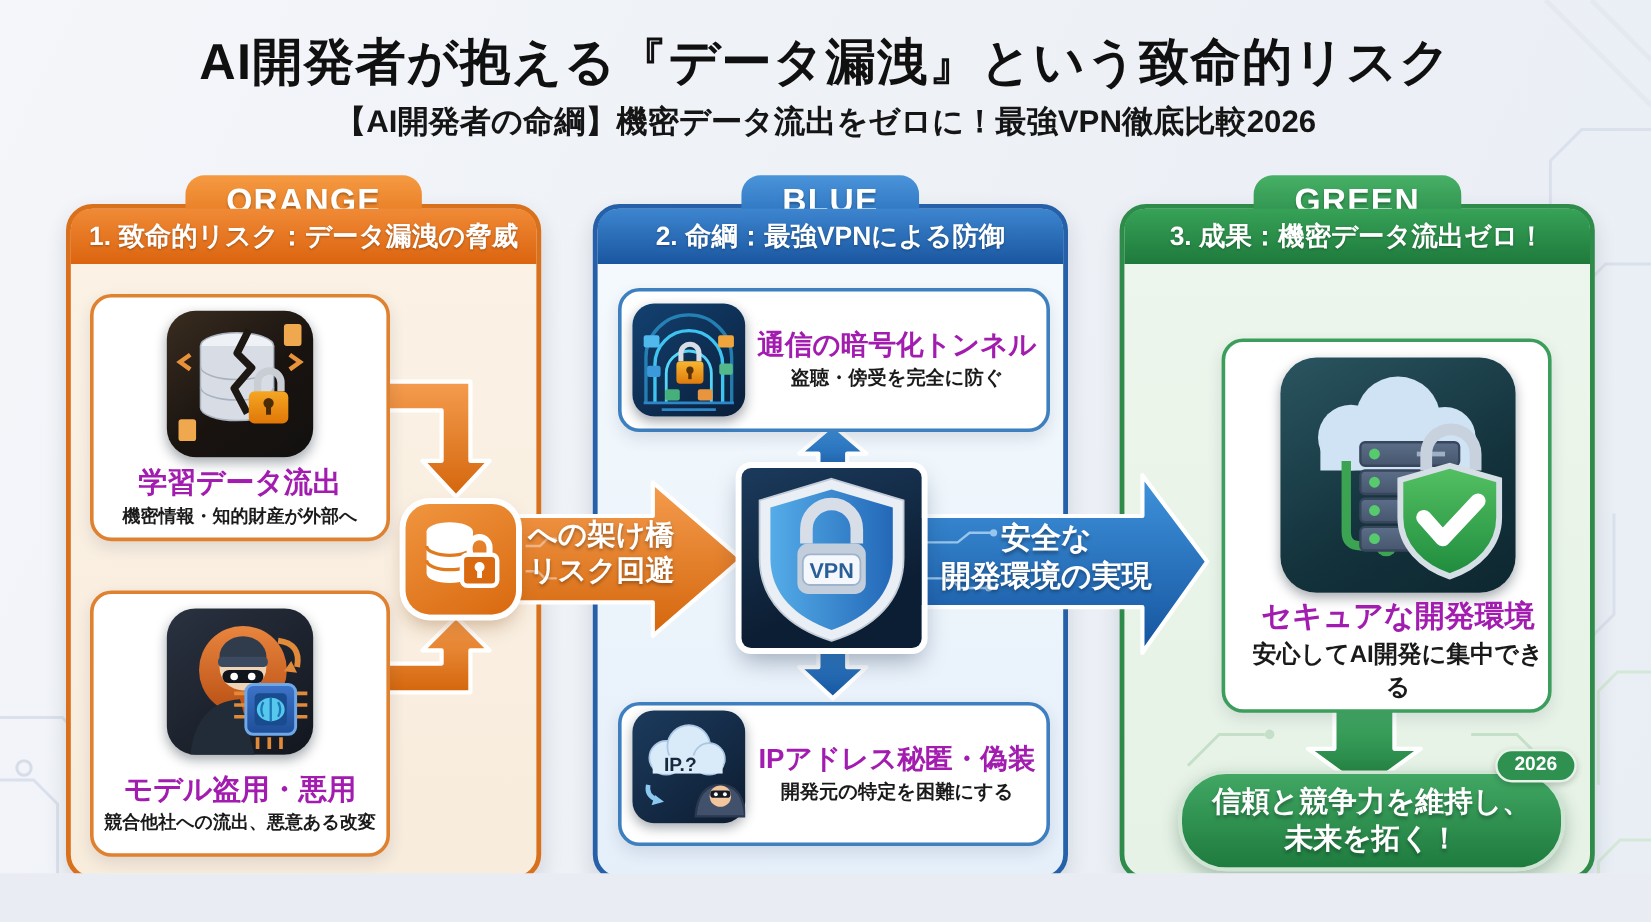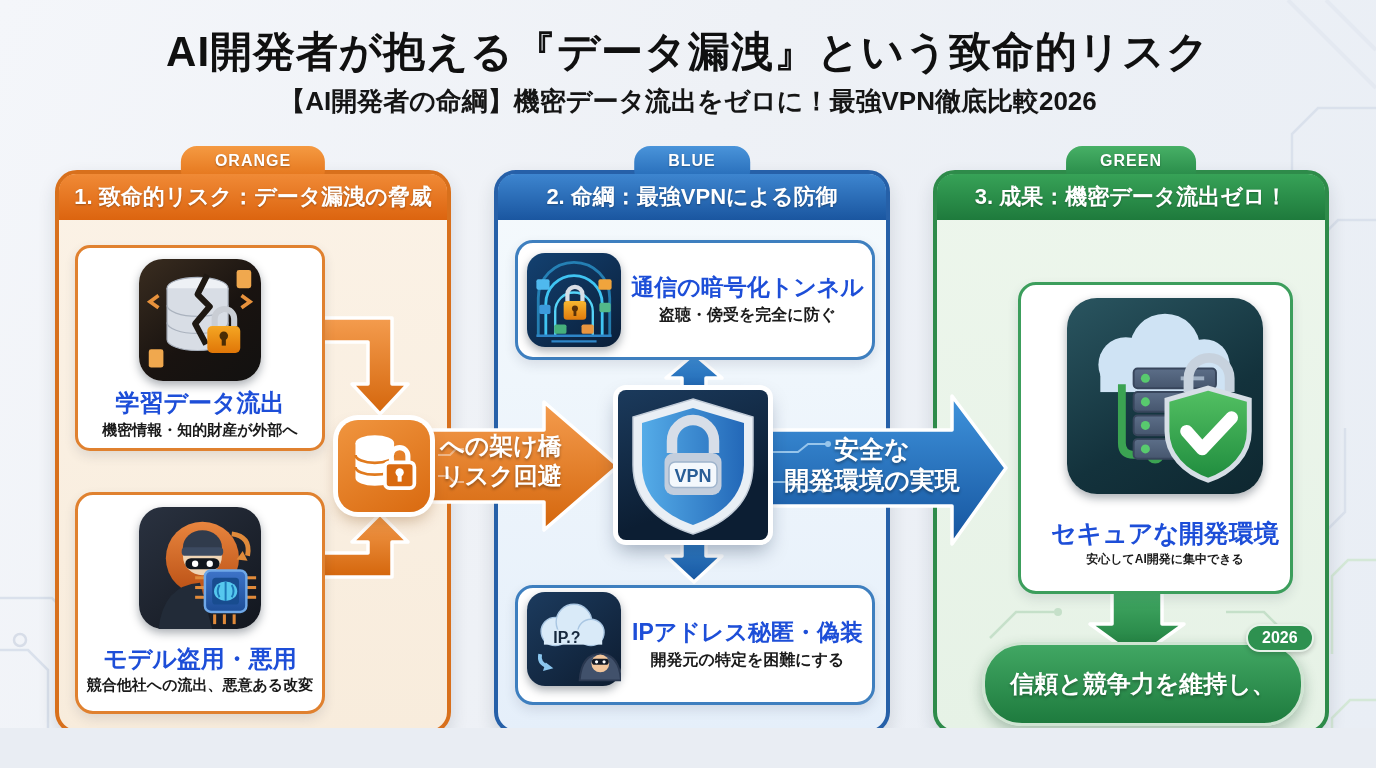--- a/index.html
+++ b/index.html
@@ -15,40 +15,40 @@
     font-size:42px;font-weight:900;color:#101010;letter-spacing:1px;z-index:2;}
   .subtitle{position:absolute;top:84px;left:0;width:100%;text-align:center;
     font-size:26px;font-weight:800;color:#151515;z-index:2;}
 
   .panel{position:absolute;top:170px;height:556px;width:388px;border-radius:22px;z-index:1;
     box-shadow:0 8px 18px rgba(30,40,60,.14);}
   .panel .phead{position:absolute;left:0;top:0;width:100%;height:46px;line-height:46px;
     text-align:center;color:#fff;font-size:22px;font-weight:900;
     border-radius:17px 17px 0 0;z-index:2;text-shadow:0 1px 2px rgba(0,0,0,.3);}
   .panel .tab{position:absolute;top:-28px;left:50%;transform:translateX(-50%);
-    padding:6px 34px 16px 34px;border-radius:16px;color:#fff;font-size:16px;font-weight:900;
+    padding:6px 34px 16px 34px;border-radius:16px;color:#fff;font-size:28px;font-weight:900;
     letter-spacing:1px;z-index:1;text-shadow:0 1px 2px rgba(0,0,0,.3);}
   .panel.orange{left:55px;background:linear-gradient(180deg,#fbf2e6,#f8ecdc);border:4px solid #d8701c;}
   .panel.orange .phead{background:linear-gradient(180deg,#f08a36,#dc640f);}
   .panel.orange .tab{background:linear-gradient(180deg,#f59a42,#e06c12);}
   .panel.blue{left:494px;background:linear-gradient(180deg,#f5fafd,#e5effa);border:4px solid #2660a8;}
   .panel.blue .phead{background:linear-gradient(180deg,#3d85cf,#1a56a0);}
   .panel.blue .tab{background:linear-gradient(180deg,#4a94da,#1d62b0);}
   .panel.green{left:933px;background:linear-gradient(180deg,#edf6ec,#e6f2e6);border:4px solid #2e8b4a;}
   .panel.green .phead{background:linear-gradient(180deg,#37a257,#1e7a3c);}
   .panel.green .tab{background:linear-gradient(180deg,#47b066,#1f8040);}
 
   .card{position:absolute;background:#fff;border-radius:18px;z-index:4;
     box-shadow:0 5px 12px rgba(40,50,70,.12);display:flex;}
   .card.vert{flex-direction:column;align-items:center;}
   .card.horiz{flex-direction:row;align-items:center;}
   .card.o{border:3px solid #e0812f;}
   .card.b{border:3px solid #3e7fbf;}
   .card.g{border:3px solid #3c9e5c;}
-  .card-title{font-size:24px;font-weight:900;color:#1d4ed8;line-height:1.2;}
+  .card-title{font-size:24px;font-weight:900;color:#a21caf;line-height:1.2;}
   .card-caption{font-size:15px;font-weight:800;color:#1a1a1a;margin-top:3px;}
   .ctext{display:flex;flex-direction:column;justify-content:center;text-align:center;flex:1;}
 
   .tile{border-radius:24px;box-shadow:0 4px 10px rgba(10,20,35,.35);flex:none;}
   .tile.dark-amber{background:linear-gradient(140deg,#3a2d20,#191310 55%,#121110);}
   .tile.dark-navy{background:linear-gradient(140deg,#2a3240,#12161e);}
   .tile.deep-blue{background:linear-gradient(140deg,#134171,#0a1e38);}
   .tile.night-blue{background:linear-gradient(140deg,#1c3b5e,#0d1c30);}
   .tile.teal{background:linear-gradient(150deg,#2a5560,#13323c 60%,#0e2730);}
 
@@ -150,21 +150,21 @@
       <path d="M438,455 h12 l6,-6 h8"></path>
         <path d="M438,476 h10 l6,6 h10"></path>
     </g>
     <g stroke="#c2dec6" stroke-width="2.5" fill="none" opacity=".9">
       <path d="M990,638 l26,-26 h38"></path>
         <path d="M1290,638 l-26,-26 h-38"></path>
       <circle cx="1058" cy="612" r="4" fill="#c2dec6" stroke="none"></circle>
     </g>
   </svg>
 
-  <div class="card vert o" style="left:75px;top:245px;width:244px;height:200px;border-radius:15px;">
+  <div class="card vert o" style="left:75px;top:245px;width:244px;height:200px;">
     <div class="tile dark-amber" style="width:122px;height:122px;margin-top:11px;">
       <svg viewBox="0 0 100 100" width="122" height="122">
         <defs>
             <linearGradient id="lg" x1="0" y1="0" x2="0" y2="1">
           <stop offset="0" stop-color="#f5a623"></stop>
               <stop offset="1" stop-color="#e07607"></stop>
             </linearGradient>
           </defs>
         <path d="M16,30 l-7,5 7,5" stroke="#e8923c" stroke-width="3" fill="none"></path>
         <path d="M84,30 l7,5 -7,5" stroke="#e8923c" stroke-width="3" fill="none"></path>
@@ -362,22 +362,23 @@
           <rect x="58" y="40" width="12" height="2" fill="#9fb0c4"></rect>
             <rect x="58" y="52" width="12" height="2" fill="#9fb0c4"></rect>
         </g>
         <path d="M62,48 v-7 a10.5,10.5 0 0 1 21,0 v7" stroke="#c7d2de" stroke-width="5" fill="none"></path>
         <path d="M72,46 L93,52 V68 C93,80 84,89 72,93 C60,89 51,80 51,68 V52 Z" fill="url(#gsh)" stroke="#d6dee6" stroke-width="2.5"></path>
         <path d="M61,68 l8,9 15,-16" stroke="#ffffff" stroke-width="6.5" fill="none" stroke-linecap="round" stroke-linejoin="round"></path>
       </svg>
     </div>
     <div class="ctext">
       <div class="card-title" style="font-size:25px;">セキュアな開発環境</div>
-      <div class="card-caption" style="font-size:12px;">安心してAI開発に集中できる</div>
+      <div class="card-caption" style="font-size:20px;">安心してAI開発に集中できる</div>
     </div>
   </div>
 
   <div class="banner">
     <div>信頼と競争力を維持し、</div>
+    <div>未来を拓く！</div>
   </div>
   <div class="badge">2026</div>
 
 </div>
 
 </body></html>

